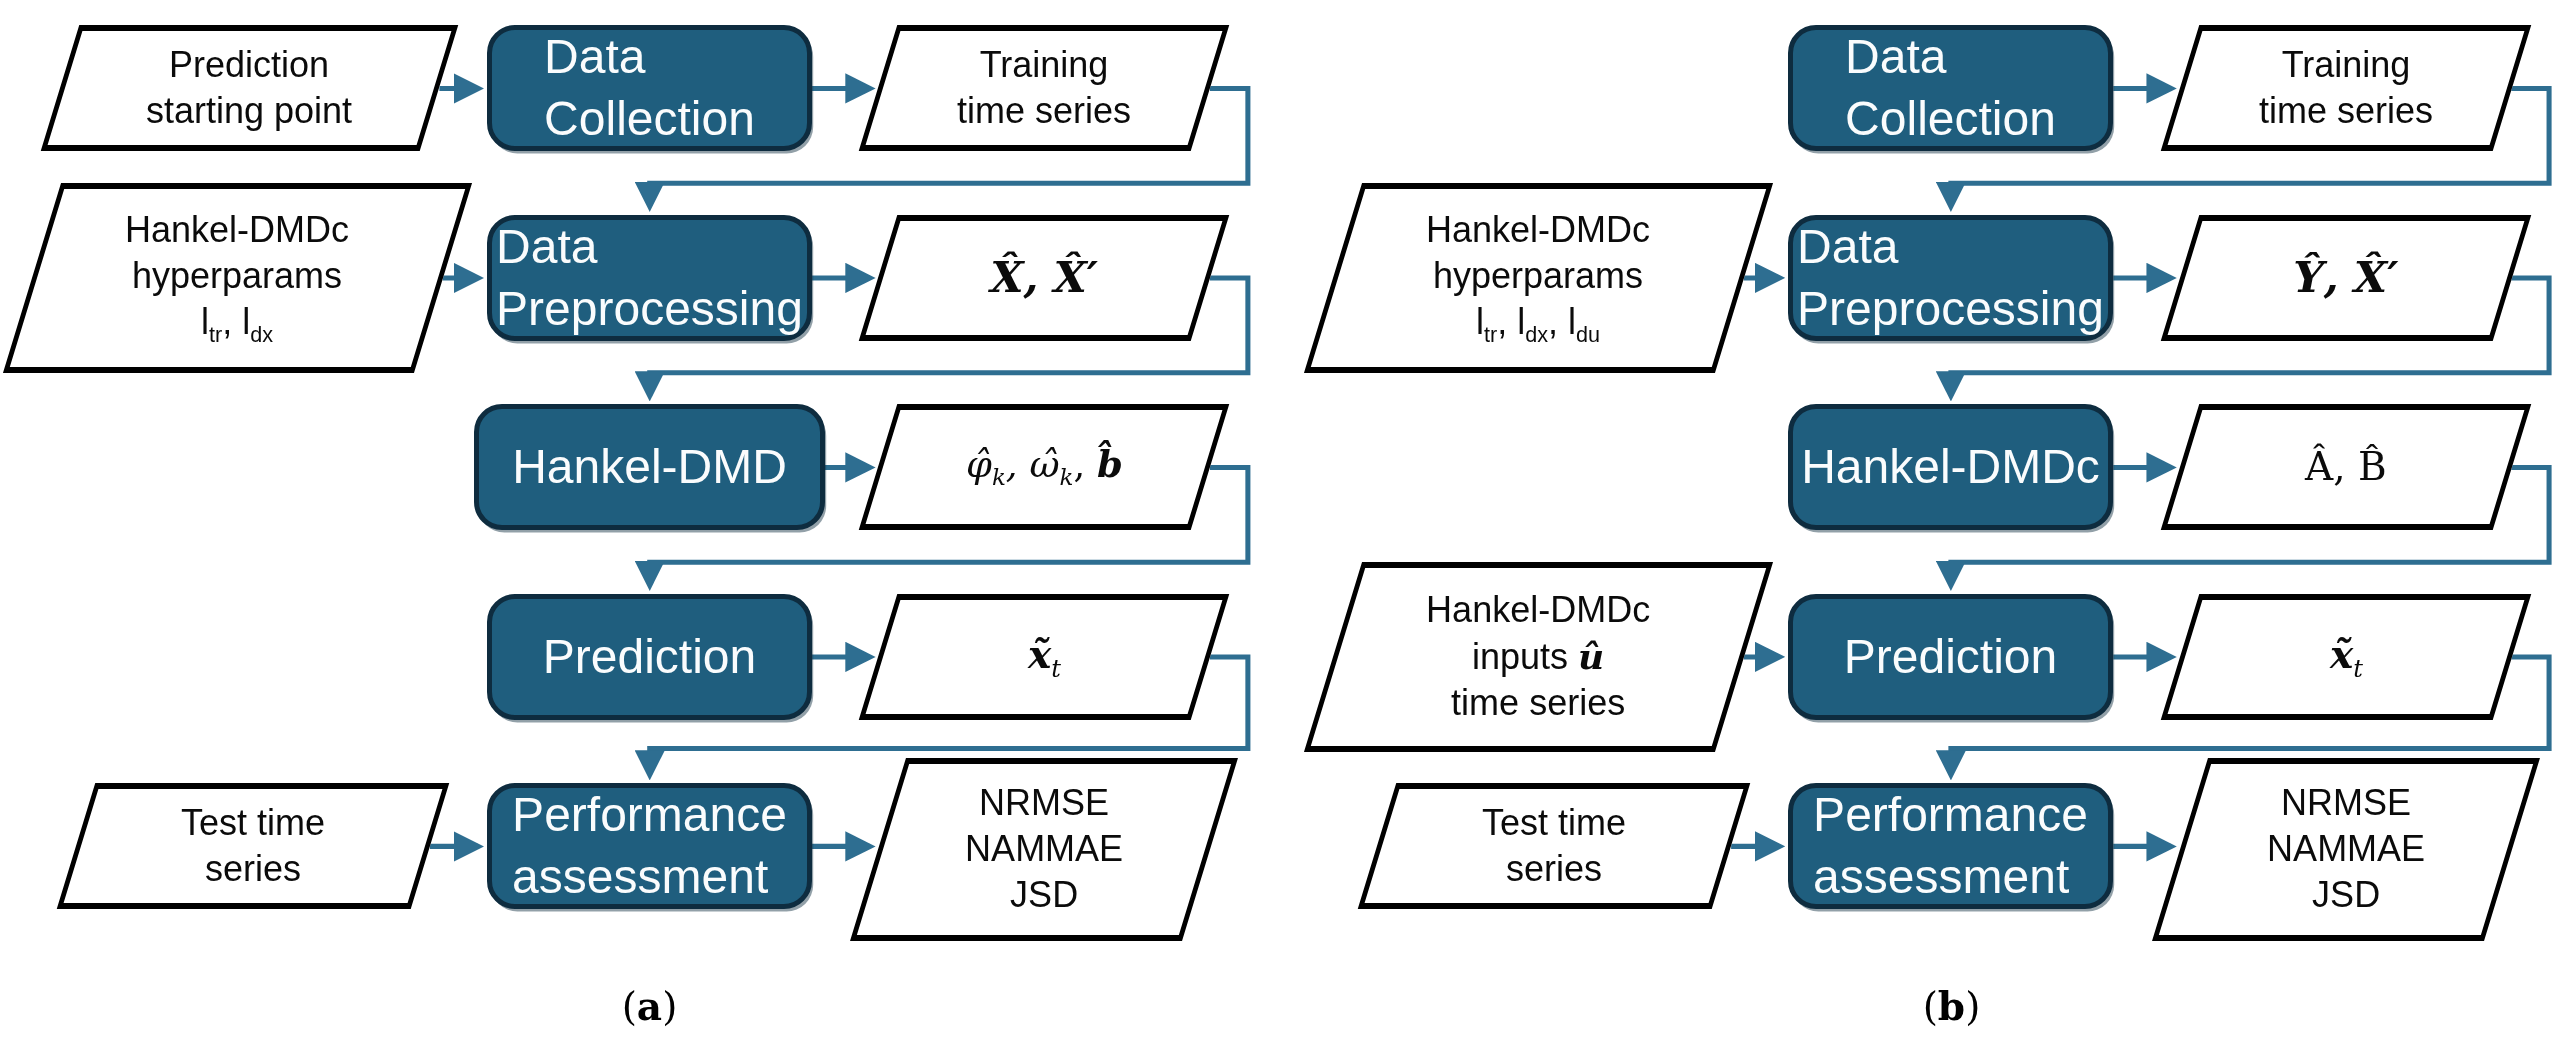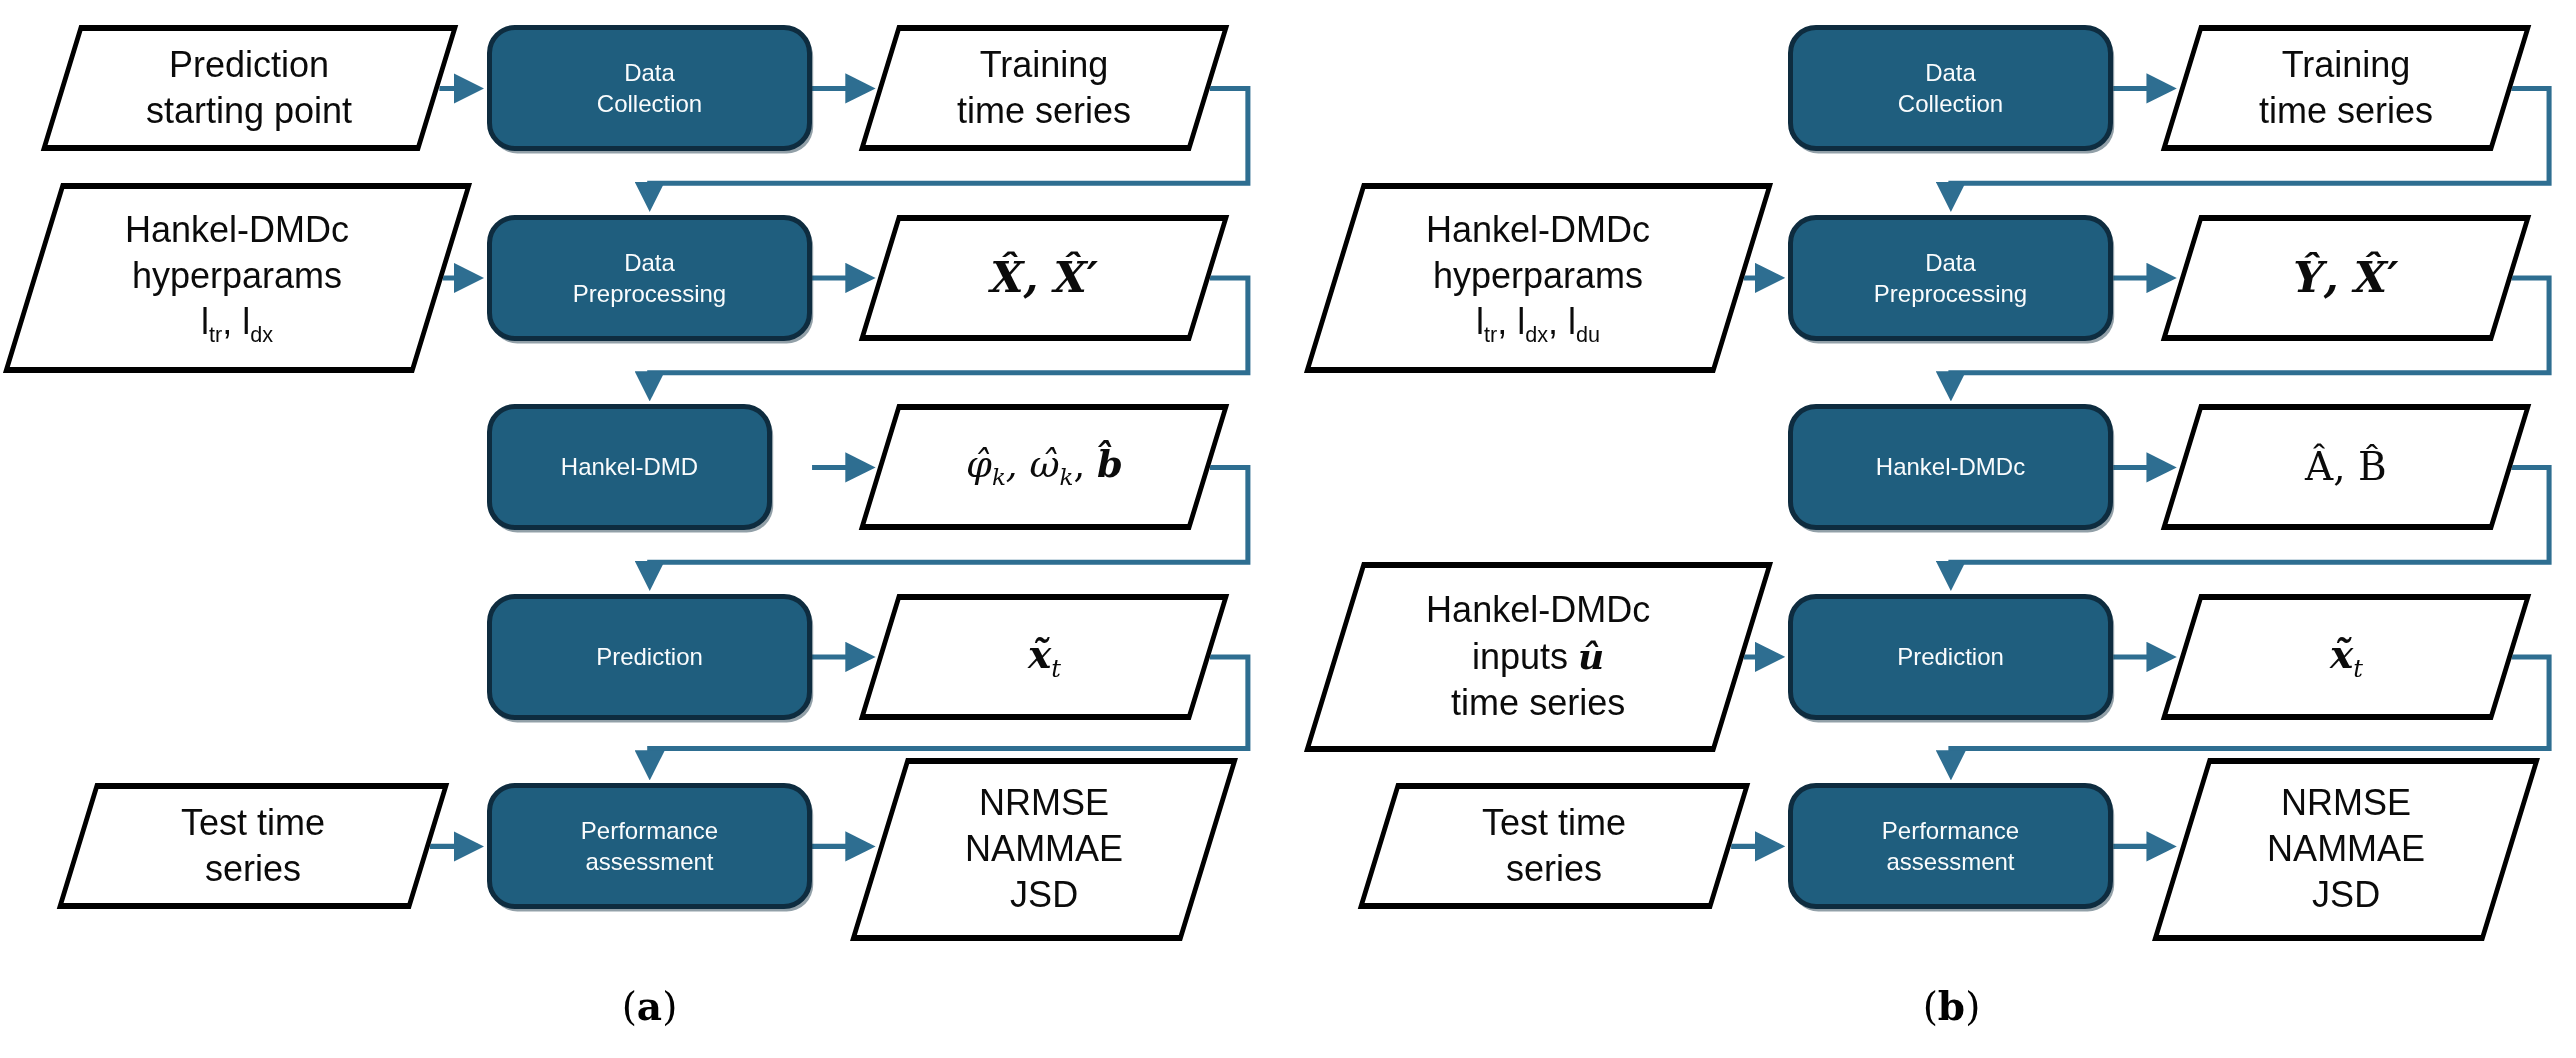--- a/index.html
+++ b/index.html
@@ -8,21 +8,21 @@
   .wires{position:absolute;left:0;top:0;}
   .para{position:absolute;box-sizing:border-box;background:#ffffff;
         border:solid #000000;border-width:6.3px 5.7px;transform:skewX(-17deg);
         display:flex;align-items:center;justify-content:center;}
   .pin{transform:skewX(17deg);text-align:center;color:#0b0b0b;
        font-size:36px;line-height:1.28;white-space:nowrap;}
   .proc{position:absolute;box-sizing:border-box;background:#1f5e7e;
         border:5.7px solid #0e2c3f;border-radius:28px;
         box-shadow:2.5px 3.8px 0 -1.3px rgba(14,44,63,0.45);
         display:flex;align-items:center;justify-content:center;}
-  .pt{text-align:center;color:#fafcfd;font-size:24px;line-height:1.3;white-space:nowrap;}
+  .pt{color:#fafcfd;font-size:48px;line-height:1.3;white-space:nowrap;}
   .math{font-family:"DejaVu Serif",serif;}
   .bi{font-weight:bold;font-style:italic;}
   .it{font-style:italic;}
   .math sub{font-size:0.62em;}
   .params sub{font-size:0.6em;}
   .m68{font-size:43px;} .m62{font-size:39px;} .m58{font-size:37px;}
   .cap{position:absolute;width:139px;text-align:center;color:#000000;
        font-family:"DejaVu Serif",serif;font-size:39px;}
   .cap-letter{font-weight:bold;}
 </style>
@@ -100,21 +100,21 @@
     <div class="pt">
         <div>Data</div>
                     <div>Preprocessing</div>
       </div>
   </div>
 
   <div class="para" style="left:878px;top:215px;width:332px;height:126px">
     <div class="pin math m68"><span class="bi">X̂, X̂′</span></div>
   </div>
 
-  <div class="proc" style="left:487px;top:404px;width:285px;height:126px">
+  <div class="proc" style="left:474px;top:404px;width:351px;height:126px">
     <div class="pt">
         <div>Hankel-DMD</div>
       </div>
   </div>
 
   <div class="para" style="left:878px;top:404px;width:332px;height:126px">
     <div class="pin math m58">
       <span class="it">φ̂</span><sub class="it">k</sub><span class="it">, ω̂</span><sub class="it">k</sub><span>, </span><span class="bi">b̂</span>
     </div>
   </div>

